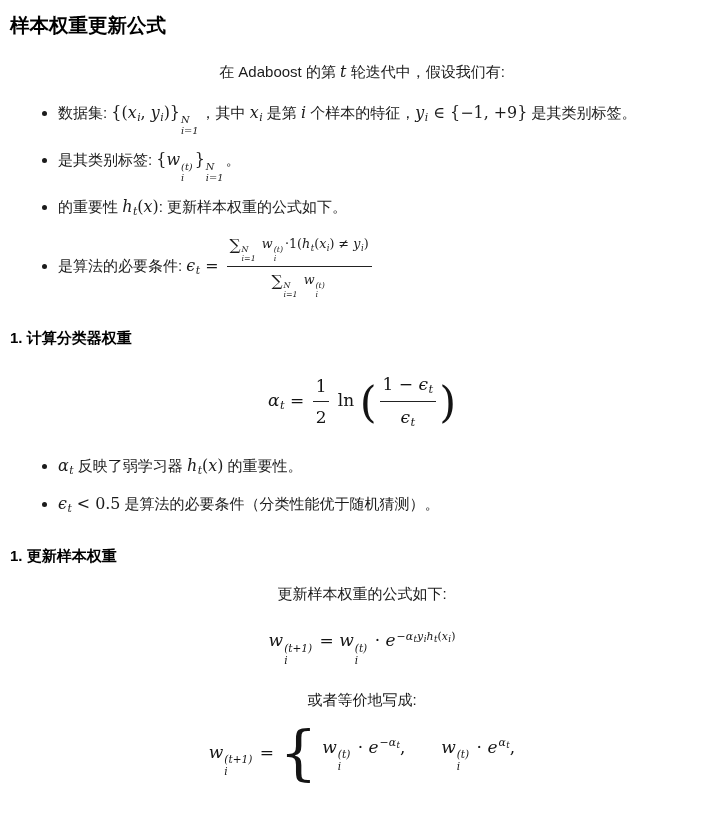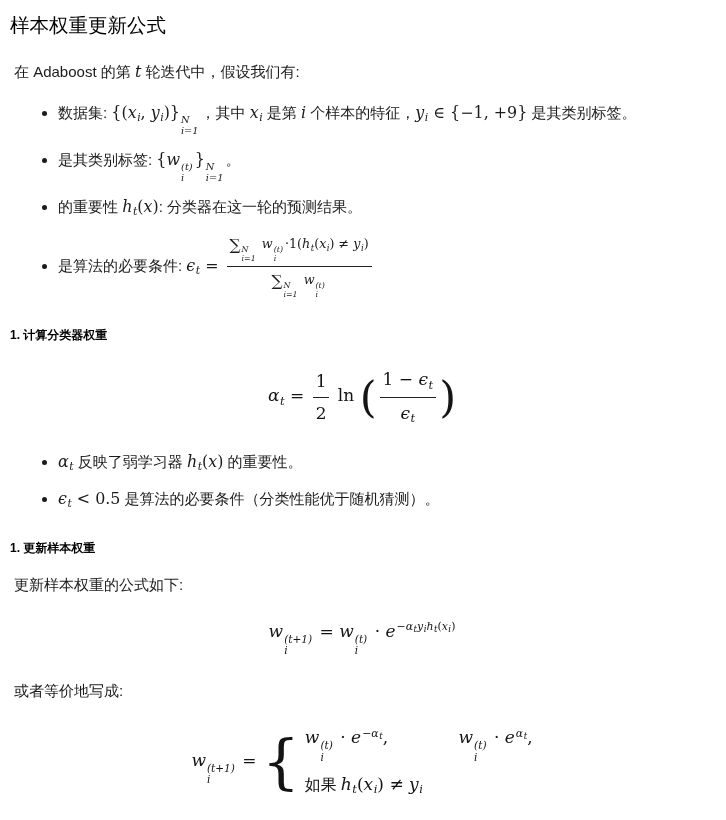--- a/index.html
+++ b/index.html
@@ -3,23 +3,23 @@
 <meta charset="utf-8">
 <style>
   html,body{margin:0;padding:0;background:#ffffff;}
   body{
     width:726px;height:820px;overflow:hidden;box-sizing:border-box;
     padding:8px 12px 0 10px;
     color:#1b1b1b;
     font-family:"Liberation Sans","DejaVu Sans",sans-serif;
     font-size:15px;line-height:1.55;
   }
-  h1.title{font-size:19.5px;font-weight:normal;color:#000;margin:2px 0 20px;}
-  h3.sec{font-size:12px;font-weight:bold;color:#000;margin:26px 0 15px;}
-  p.para{margin:14px 4px;}
+  h1.title{font-size:19.5px;font-weight:bold;color:#000;margin:2px 0 20px;}
+  h3.sec{font-size:15px;font-weight:bold;color:#000;margin:26px 0 15px;}
+  p.para{margin:14px 4px;text-align:center;}
   ul.blist{margin:16px 0 24px;padding-left:48px;}
   ul.blist li{margin:12px 0;}
 
   
   .m{font-family:"DejaVu Serif","Liberation Serif",serif;font-size:1.06em;white-space:nowrap;}
   .display-math{
     font-family:"DejaVu Serif","Liberation Serif",serif;
     font-size:17px;text-align:center;color:#141414;
     margin:22px 0;white-space:nowrap;
   }
@@ -55,21 +55,21 @@
           <span class="up">N</span>
           <span class="dn">i=1</span>
         </span></span><span>，其中 </span><span class="m"><span class="mi">x</span><span class="sb">i</span></span><span> 是第 </span><span class="m"><span class="mi">i</span></span><span> 个样本的特征，</span><span class="m"><span class="mi">y</span><span class="sb">i</span><span class="mo"> ∈ {−1, +9}</span></span><span> 是其类别标签。</span></li>
   <li><span>是其类别标签: </span><span class="m"><span class="mo">{</span><span class="mi">w</span><span class="ss">
           <span class="up">(t)</span>
           <span class="dn">i</span>
         </span><span class="mo">}</span><span class="ss">
           <span class="up">N</span>
           <span class="dn">i=1</span>
         </span></span><span>。</span></li>
-  <li><span>的重要性 </span><span class="m"><span class="mi">h</span><span class="sb">t</span><span class="mo">(</span><span class="mi">x</span><span class="mo">)</span></span><span>: 分类器在这一轮的预测结果。</span></li>
+  <li><span>的重要性 </span><span class="m"><span class="mi">h</span><span class="sb">t</span><span class="mo">(</span><span class="mi">x</span><span class="mo">)</span></span><span>: 更新样本权重的公式如下。</span></li>
   <li><span>是算法的必要条件: </span><span class="m"><span class="mi">ϵ</span><span class="sb">t</span><span class="mo"> = </span><span class="mfrac minline"><span class="fr-num"><span class="msum">∑</span><span class="ss">
               <span class="up">N</span>
               <span class="dn">i=1</span>
             </span><span class="mo"> </span><span class="mi">w</span><span class="ss">
               <span class="up">(t)</span>
               <span class="dn">i</span>
             </span><span class="mo">·1(</span><span class="mi">h</span><span class="sb">t</span><span class="mo">(</span><span class="mi">x</span><span class="sb">i</span><span class="mo">) ≠ </span><span class="mi">y</span><span class="sb">i</span><span class="mo">)</span></span><span class="fr-den"><span class="msum">∑</span><span class="ss">
               <span class="up">N</span>
               <span class="dn">i=1</span>
             </span><span class="mo"> </span><span class="mi">w</span><span class="ss">
@@ -106,14 +106,13 @@
       <span class="dn">i</span>
     </span><span class="mo"> = </span><span class="mbig mbrace">{</span><span class="mcases">
       <span class="cell"><span class="mi">w</span><span class="ss">
           <span class="up">(t)</span>
           <span class="dn">i</span>
         </span><span class="mo"> · </span><span class="mi">e</span><span class="sprun"><span class="mo">−</span><span class="mi">α</span><span class="sb">t</span></span><span class="mo">,</span></span>
       <span class="cell"><span class="mi">w</span><span class="ss">
           <span class="up">(t)</span>
           <span class="dn">i</span>
         </span><span class="mo"> · </span><span class="mi">e</span><span class="sprun"><span class="mi">α</span><span class="sb">t</span></span><span class="mo">,</span></span>
-      <span class="cell"><span class="mcjk">如果 </span><span class="mi">h</span><span class="sb">t</span><span class="mo">(</span><span class="mi">x</span><span class="sb">i</span><span class="mo">) ≠ </span><span class="mi">y</span><span class="sb">i</span></span>
     </span></div>
 
 </body></html>

